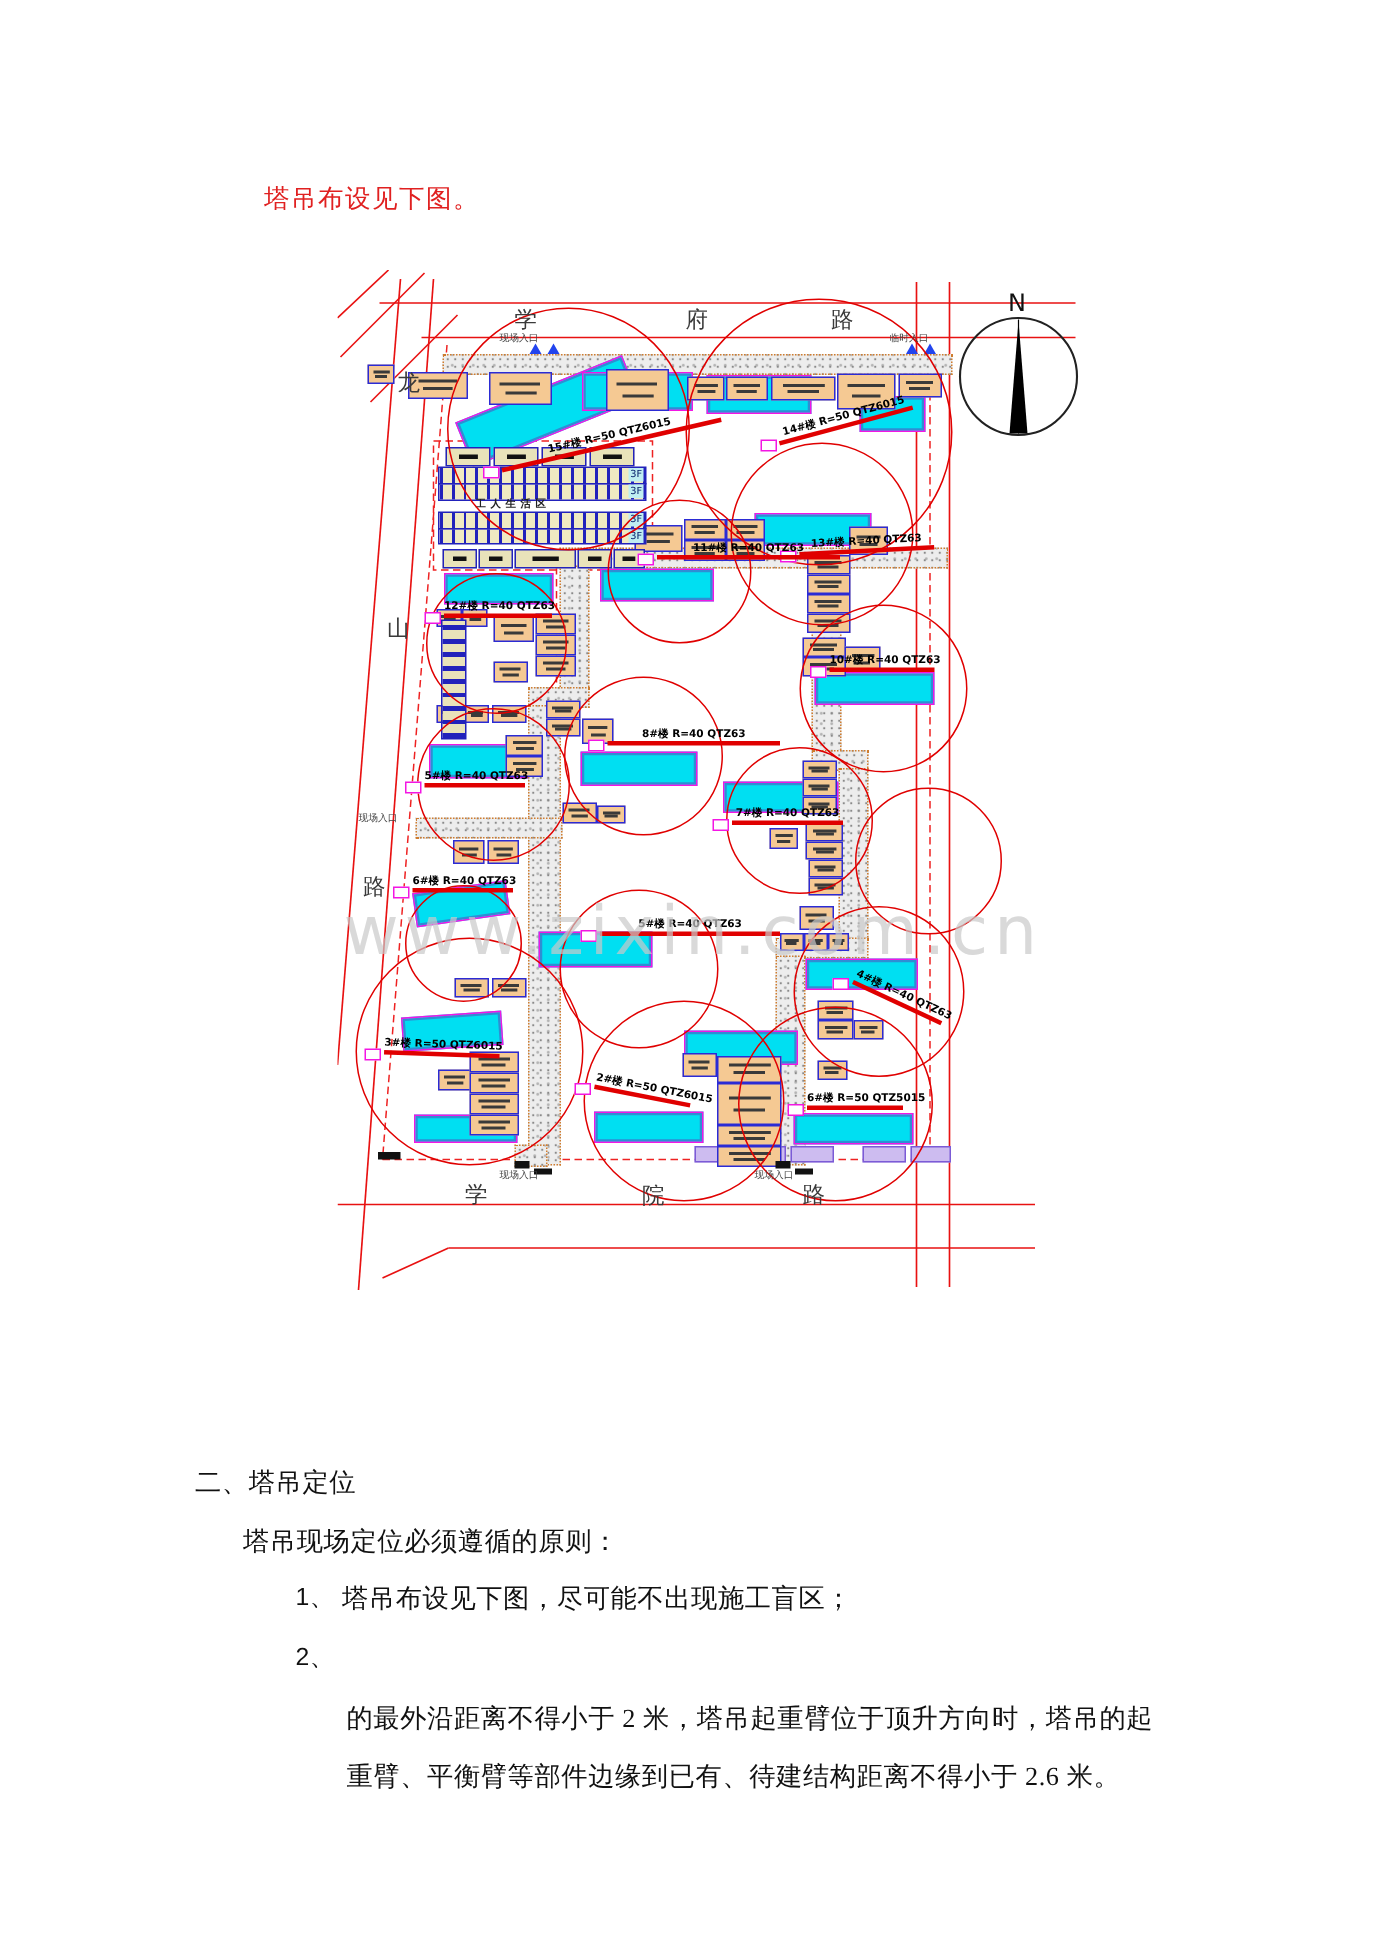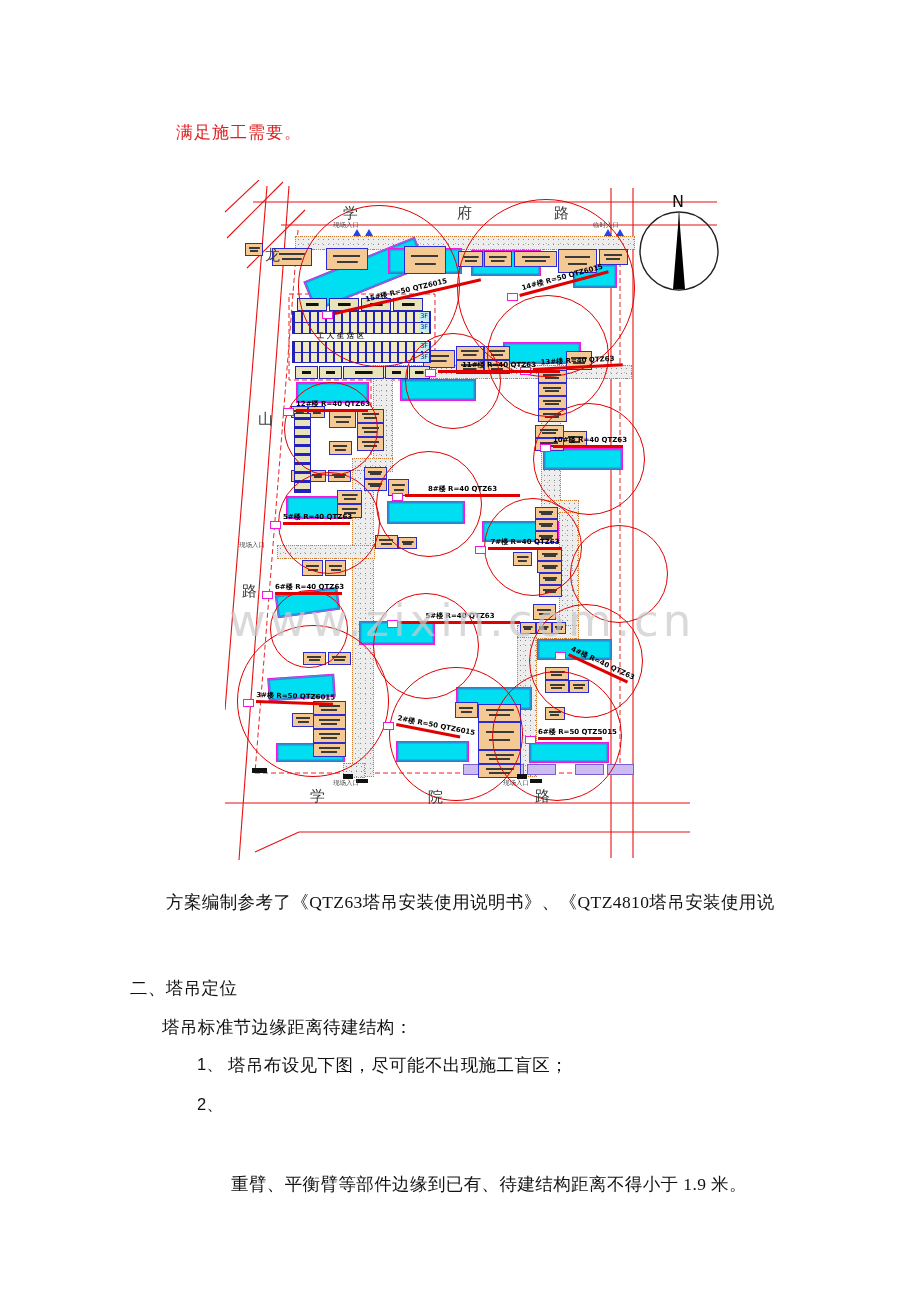--- a/index.html
+++ b/index.html
@@ -42,21 +42,21 @@
         font-family:"DejaVu Sans",sans-serif;letter-spacing:4px;white-space:nowrap;}
   
   .tline{position:absolute;font-size:17.5px;letter-spacing:0.4px;white-space:nowrap;}
   .num{font-family:"Liberation Sans","DejaVu Sans",sans-serif;font-size:16.5px;}
 </style>
 </head>
 <body>
 
 <div id="page">
 
-  <div id="doc-heading">满足施工需要。</div>
+  <div id="doc-heading">塔吊布设见下图。</div>
 
   <div id="map">
     <svg id="map-svg" width="500" height="690" viewBox="0 0 500 690">
       <g stroke="#e81111" stroke-width="1.1" fill="none">
         <path d="M28,22 H492"></path>
         <path d="M56,45 H492"></path>
         <path d="M2,58 L58,2"></path>
         <path d="M0,32 L34,0"></path>
         <path d="M22,88 L80,30"></path>
         <path d="M64,6 L14,680"></path>
@@ -322,20 +322,20 @@
       <div class="rchar" style="left: 85px; top: 607px;">学</div>
       <div class="rchar" style="left: 203px; top: 608px;">院</div>
       <div class="rchar" style="left: 310px; top: 607px;">路</div>
       <div class="ent" style="left: 108px; top: 41px;">现场入口</div>
       <div class="ent" style="left: 368px; top: 41px;">临时入口</div>
       <div class="ent" style="left: 14px; top: 361px;">现场入口</div>
       <div class="ent" style="left: 108px; top: 599px;">现场入口</div>
       <div class="ent" style="left: 278px; top: 599px;">现场入口</div>
     </div>
 
-  <div class="tline" style="left:166px;top:890px;">方案编制参考了《QTZ63塔吊安装使用说明书》、《QTZ4810塔吊安装使用说</div>
   <div class="tline" style="left:130px;top:976px;">二、塔吊定位</div>
-  <div class="tline" style="left:162px;top:1015px;">塔吊标准节边缘距离待建结构：</div>
+  <div class="tline" style="left:162px;top:1015px;">塔吊现场定位必须遵循的原则：</div>
   <div class="tline num" style="left:197px;top:1054px;">1、</div>
   <div class="tline" style="left:228px;top:1053px;">塔吊布设见下图，尽可能不出现施工盲区；</div>
   <div class="tline num" style="left:197px;top:1094px;">2、</div>
-  <div class="tline" style="left:231px;top:1172px;">重臂、平衡臂等部件边缘到已有、待建结构距离不得小于 1.9 米。</div>
+  <div class="tline" style="left:231px;top:1133px;">的最外沿距离不得小于 2 米，塔吊起重臂位于顶升方向时，塔吊的起</div>
+  <div class="tline" style="left:231px;top:1172px;">重臂、平衡臂等部件边缘到已有、待建结构距离不得小于 2.6 米。</div>
 </div>
 
 </body></html>

